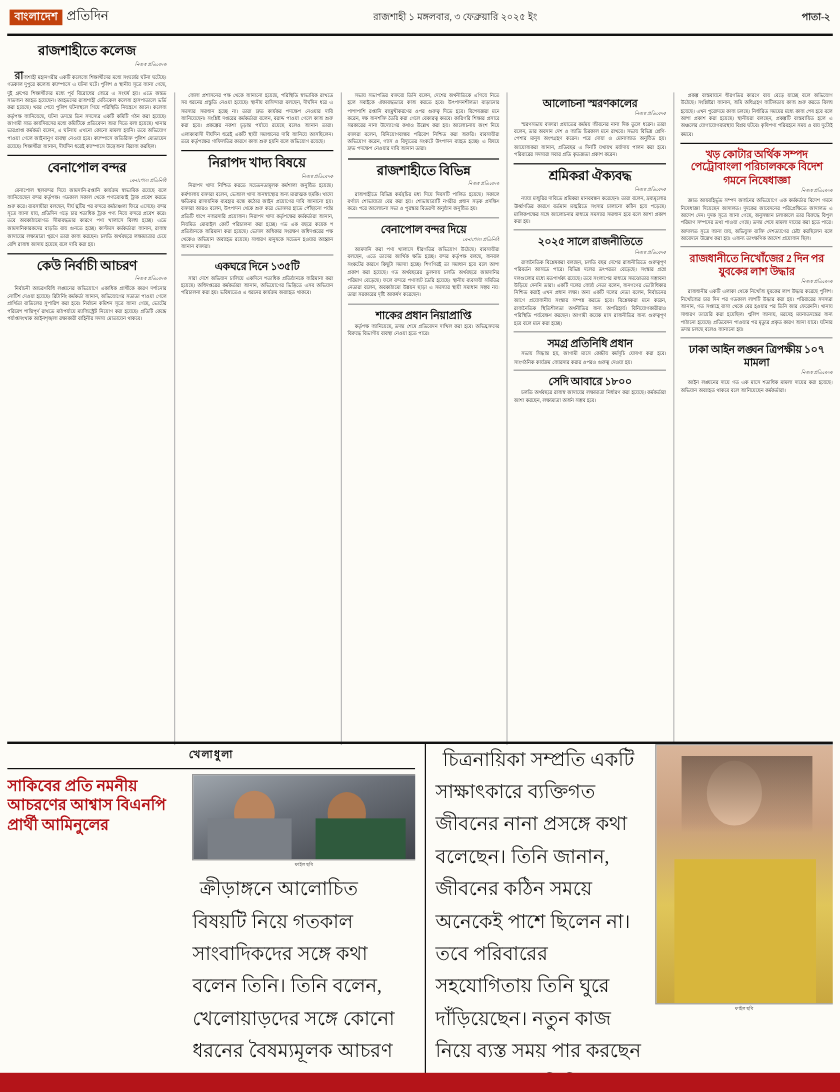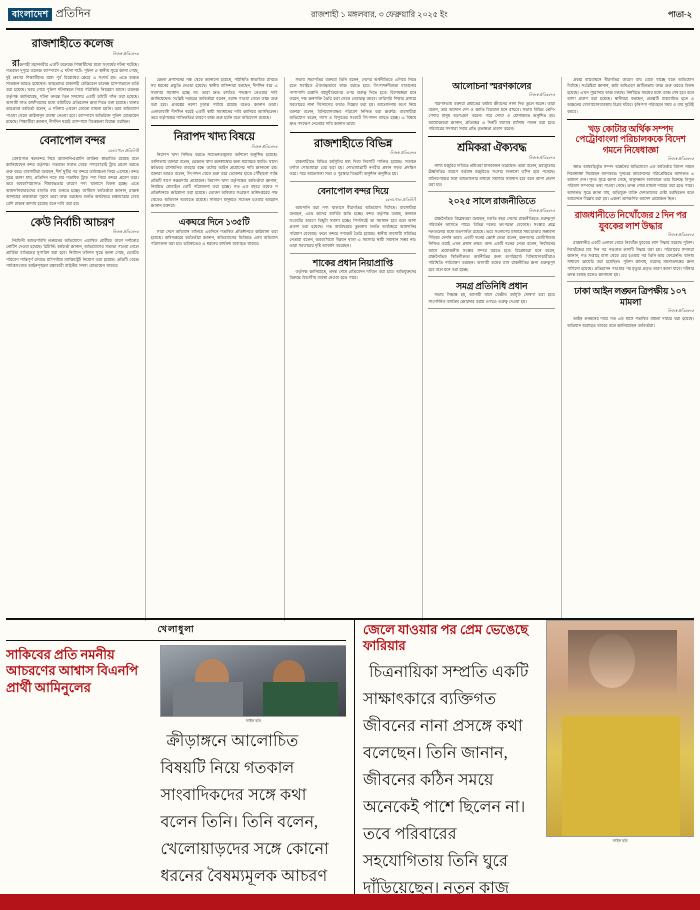--- a/index.html
+++ b/index.html
@@ -19,21 +19,21 @@
   .masthead{
     display:flex;align-items:center;justify-content:space-between;
     border-bottom:2px solid #111;
     padding:2px 2px 2px 2px;
     height:24px;
   }
   .logo{
     display:flex;align-items:center;gap:3px;
   }
   .logo-mark{
-    background:#0c4a6e;color:#fff;
+    background:#c2410c;color:#fff;
     font-size:9px;font-weight:bold;
     padding:2px 4px;line-height:1;
     letter-spacing:.5px;
   }
   .logo-text{
     font-size:11px;font-weight:normal;color:#111;
   }
   .mast-date{font-size:8px;color:#222;}
   .mast-page{font-size:8px;color:#222;font-weight:bold;}
 
@@ -219,20 +219,24 @@
         <div class="hl sm">২০২৫ সালে রাজনীতিতে</div>
         <div class="byline">নিজস্ব প্রতিবেদক</div>
         <p class="txt">রাজনৈতিক বিশ্লেষকরা বলছেন, চলতি বছর দেশের রাজনীতিতে গুরুত্বপূর্ণ পরিবর্তন আসতে পারে। বিভিন্ন দলের তৎপরতা বেড়েছে। সংস্কার প্রশ্নে দলগুলোর মধ্যে মতপার্থক্য রয়েছে। তবে সংলাপের মাধ্যমে সমঝোতার সম্ভাবনা উড়িয়ে দেননি তারা। একটি দলের জ্যেষ্ঠ নেতা বলেন, জনগণের ভোটাধিকার নিশ্চিত করাই এখন প্রধান লক্ষ্য। অন্য একটি দলের নেতা বলেন, নির্বাচনের আগে প্রয়োজনীয় সংস্কার সম্পন্ন করতে হবে। বিশ্লেষকরা মনে করেন, রাজনৈতিক স্থিতিশীলতা অর্থনীতির জন্য অপরিহার্য। বিনিয়োগকারীরাও পরিস্থিতি পর্যবেক্ষণ করছেন। আগামী কয়েক মাস রাজনীতির জন্য গুরুত্বপূর্ণ হবে বলে মনে করা হচ্ছে।</p>
       </div>
       <div class="thin"></div>
       <div>
         <div class="hl sm">সমগ্র প্রতিনিধি প্রধান</div>
         <p class="txt">সভায় সিদ্ধান্ত হয়, আগামী মাসে কেন্দ্রীয় কর্মসূচি ঘোষণা করা হবে। সাংগঠনিক কার্যক্রম জোরদার করার ওপরও গুরুত্ব দেওয়া হয়।</p>
       </div>
       <div class="thin"></div>
+      <div>
+        <div class="hl sm">সেদি আবারে ১৮০০</div>
+        <p class="txt">চলতি অর্থবছরে রাজস্ব আদায়ের লক্ষ্যমাত্রা নির্ধারণ করা হয়েছে। কর্মকর্তারা আশা করছেন, লক্ষ্যমাত্রা অর্জন সম্ভব হবে।</p>
+      </div>
     </div>
 
     <div class="col">
       <div>
         <p class="txt">প্রকল্প বাস্তবায়নে ধীরগতির কারণে ব্যয় বেড়ে যাচ্ছে বলে অভিযোগ উঠেছে। সংশ্লিষ্টরা জানান, জমি অধিগ্রহণ জটিলতায় কাজ শুরু করতে বিলম্ব হয়েছে। এখন পুরোদমে কাজ চলছে। নির্ধারিত সময়ের মধ্যে কাজ শেষ হবে বলে আশা প্রকাশ করা হয়েছে। স্থানীয়রা বলছেন, প্রকল্পটি বাস্তবায়িত হলে এ অঞ্চলের যোগাযোগব্যবস্থায় বিপ্লব ঘটবে। কৃষিপণ্য পরিবহনে সময় ও ব্যয় দুটোই কমবে।</p>
       </div>
       <div class="rule"></div>
       <div>
         <div class="hl sm red">খড় কোটার অর্থিক সম্পদ পেট্রোবাংলা পরিচালককে বিদেশ গমনে নিষেধাজ্ঞা</div>
         <div class="byline">নিজস্ব প্রতিবেদক</div>
@@ -270,21 +274,20 @@
           </div>
           <div class="cap">ফাইল ছবি</div>
           <p class="txt" style="margin-top:3px;">ক্রীড়াঙ্গনে আলোচিত বিষয়টি নিয়ে গতকাল সাংবাদিকদের সঙ্গে কথা বলেন তিনি। তিনি বলেন, খেলোয়াড়দের সঙ্গে কোনো ধরনের বৈষম্যমূলক আচরণ করা হবে না। দেশের ক্রীড়াঙ্গনকে এগিয়ে নিতে সবার সহযোগিতা প্রয়োজন। ক্রীড়া সংগঠকরা বলছেন, অবকাঠামো উন্নয়নের পাশাপাশি তৃণমূল পর্যায়ে প্রতিভা অন্বেষণের ওপর গুরুত্ব দিতে হবে। জেলা পর্যায়ে নিয়মিত টুর্নামেন্ট আয়োজনের দাবিও জানানো হয়। সাবেক এই তারকা ক্রিকেটার জানান, তিনি সব সময়ই খেলোয়াড়দের পাশে ছিলেন এবং থাকবেন। নির্বাচনে জয়ী হলে ক্রীড়াঙ্গনের উন্নয়নে কাজ করবেন বলেও প্রতিশ্রুতি দেন তিনি। আলোচনায় উঠে আসে আন্তর্জাতিক অঙ্গনে দেশের সাফল্য ধরে রাখার প্রসঙ্গও। কোচিং স্টাফ ও অবকাঠামোগত সুবিধা বাড়ানোর তাগিদ দেন সংশ্লিষ্টরা। যুব সমাজকে মাদক থেকে দূরে রাখতে খেলাধুলার বিকল্প নেই বলেও মন্তব্য করেন তিনি।</p>
         </div>
       </div>
     </div>
 
     <div class="sec">
       <div class="sec-inner rev">
         <div>
-          <div class="big-hl">জেলে যাওয়ার পর প্রেম ভেঙেছে ফারিয়ার</div>
           <p class="txt">চিত্রনায়িকা সম্প্রতি একটি সাক্ষাৎকারে ব্যক্তিগত জীবনের নানা প্রসঙ্গে কথা বলেছেন। তিনি জানান, জীবনের কঠিন সময়ে অনেকেই পাশে ছিলেন না। তবে পরিবারের সহযোগিতায় তিনি ঘুরে দাঁড়িয়েছেন। নতুন কাজ নিয়ে ব্যস্ত সময় পার করছেন বলেও জানান তিনি। আগামী মাসে তার অভিনীত একটি চলচ্চিত্র মুক্তি পাওয়ার কথা রয়েছে। শুটিং শেষ হয়েছে আরও দুটি ছবির। এ ছাড়া ওটিটি প্ল্যাটফর্মের জন্যও কাজ করছেন তিনি। দর্শকদের ভালোবাসাই তার সবচেয়ে বড় প্রাপ্তি বলে মন্তব্য করেন এই অভিনেত্রী। ভবিষ্যতে ভালো গল্পের কাজ করতে চান তিনি। সামাজিক যোগাযোগমাধ্যমে নেতিবাচক মন্তব্য নিয়েও কথা বলেন তিনি। বলেন, সমালোচনা মেনে নিয়েই এগিয়ে যেতে হয়।</p>
         </div>
         <div>
           <div class="photo person">
             <div class="face" style="left:28%;top:6%;width:46px;height:54px;background:#e8c3a4;"></div>
             <div style="position:absolute;left:14%;top:4%;width:74%;height:30%;background:linear-gradient(180deg,#3a2a22 0%,rgba(58,42,34,0) 100%);opacity:.55;"></div>
             <div style="position:absolute;left:10%;top:44%;width:80%;height:56%;background:#d8b63c;"></div>
           </div>
           <div class="cap">ফাইল ছবি</div>
         </div>

